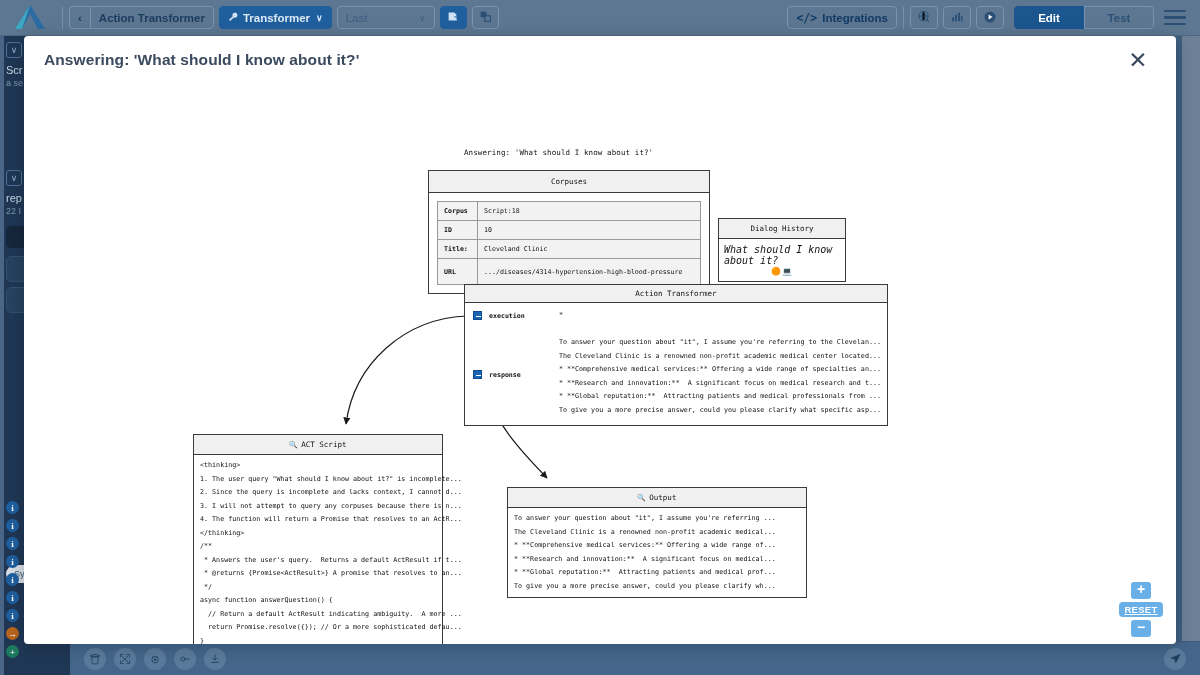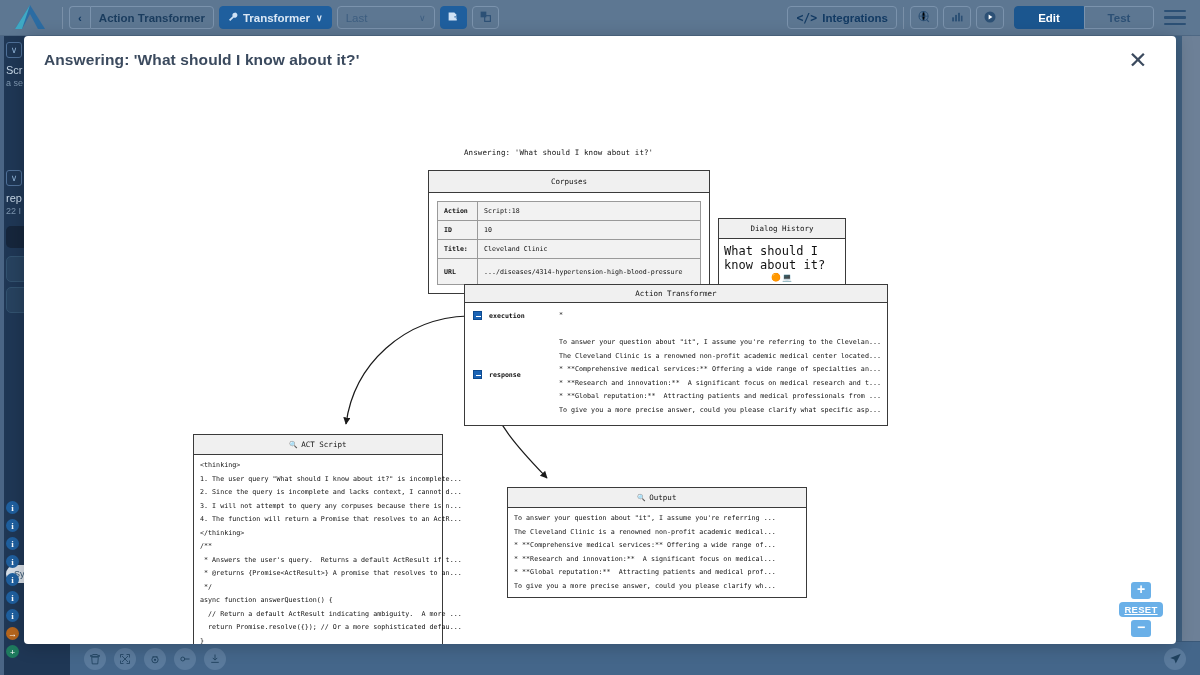--- a/index.html
+++ b/index.html
@@ -166,21 +166,21 @@
     border: 1px solid #9a9a9a; background: #f2f2f2; font-size: 6.6px;
     padding: 5px 6px; color: #111; vertical-align: middle;
     font-family: "DejaVu Sans Mono", "Liberation Mono", monospace;
   }
   .ctable td.k { width: 40px; font-weight: bold; }
   .ctable tr.tall td { height: 26px; }
 
   
   #dialog { left: 694px; top: 134px; width: 128px; }
   #dialog .node-title { padding: 5px 2px; }
-  .dh-text { font-size: 12px; color: #111; padding: 5px 5px 1px 5px; }
+  .dh-text { font-size: 10px; font-style: italic; color: #111; padding: 5px 5px 1px 5px; }
   .dh-emoji { text-align: center; font-size: 8px; padding-bottom: 5px; letter-spacing: 1px; }
 
   
   #atf { left: 440px; top: 200px; width: 424px; }
   .atf-grid { display: flex; padding: 6px 0 8px 0; gap: 48px; }
   .atf-left { width: 116px; position: relative; }
   .atf-right { flex: 1; padding-right: 6px; }
   .atf-key { display: flex; align-items: center; position: absolute; left: 8px; }
   .kbox {
     width: 9px; height: 9px; background: #1a63b5; border: 1px solid #0d4a8f;
@@ -399,21 +399,21 @@
           <path d="M457,296 C470,340 500,370 523,394" stroke="#1a1a1a" stroke-width="1.2" fill="none" marker-end="url(#ah)"></path>
         </svg>
 
         <div class="dg-caption">Answering: 'What should I know about it?'</div>
 
         <div class="node" id="corpuses">
           <div class="node-title">Corpuses</div>
           <table class="ctable">
             <tbody>
                 <tr>
-              <td class="k">Action</td>
+              <td class="k">Corpus</td>
               <td>Script:18</td>
             </tr>
             <tr>
               <td class="k">ID</td>
               <td>10</td>
             </tr>
             <tr>
               <td class="k">Title:</td>
               <td>Cleveland Clinic</td>
             </tr>

